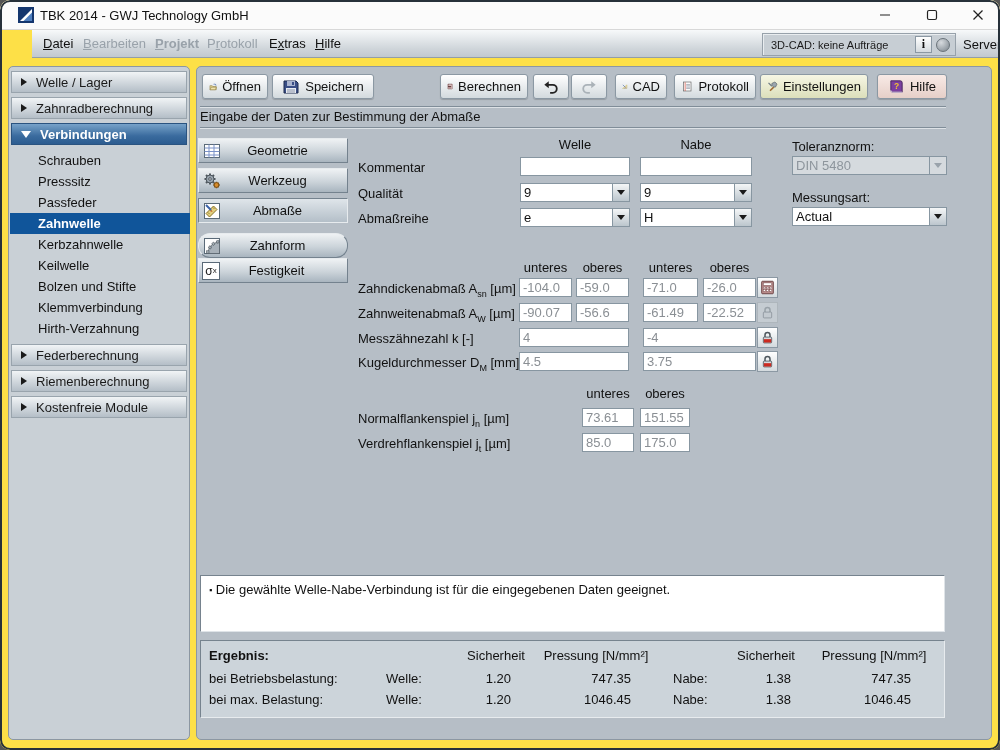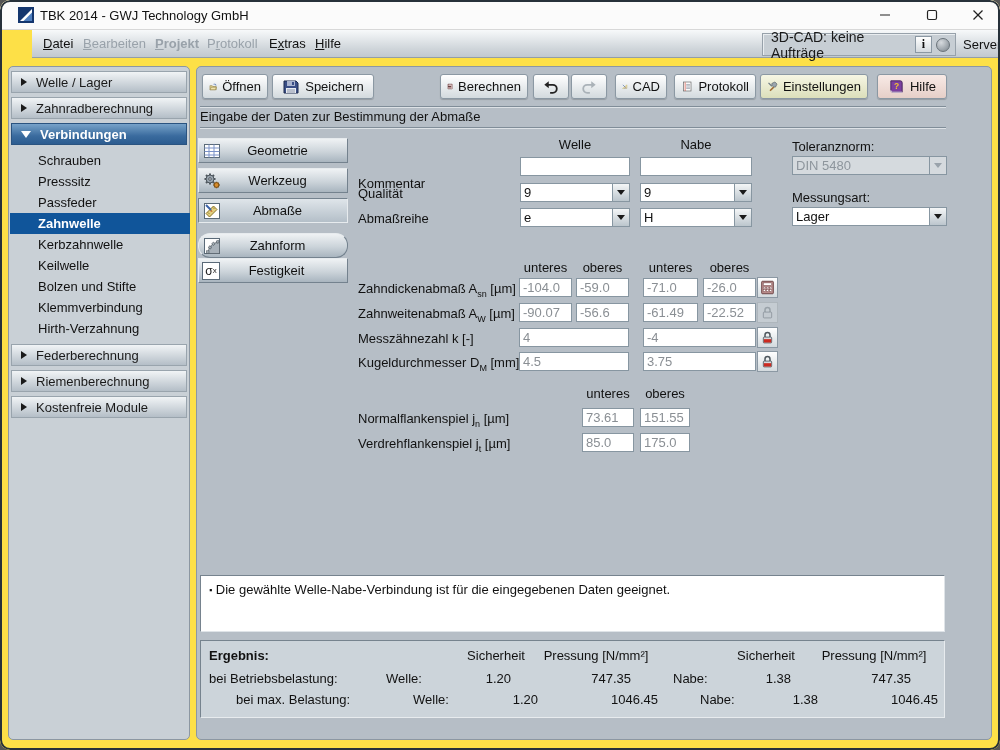--- a/index.html
+++ b/index.html
@@ -12,21 +12,21 @@
   .app-icon{position:absolute;left:18px;top:7px;width:16px;height:16px;}
   .title-text{position:absolute;left:40px;top:8px;font-size:13px;color:#111;}
   .wbtn{position:absolute;top:0;width:44px;height:30px;display:flex;align-items:center;justify-content:center;color:#222;}
 
   
   .menubar{position:absolute;left:0;top:30px;width:100%;height:28px;background:linear-gradient(#f7f9fa,#cfd5da 70%,#c2c9cf);border-bottom:1px solid #939ea7;margin-left:32px;}
   .menu-item{position:absolute;top:0;height:27px;display:flex;align-items:center;padding:0 9px;font-size:13px;color:#111;}
   .menu-item.disabled{color:#99a2aa;}
   .menu-item .mn{text-decoration:underline;}
   .cadbox{position:absolute;left:730px;top:3px;width:194px;height:23px;background:#c7ced4;border:1px solid #97a1aa;box-shadow:inset 1px 1px 0 #e9edf0;display:flex;align-items:center;}
-  .cadbox .txt{font-size:14px;color:#1a1a1a;padding-left:8px;flex:1;}
+  .cadbox .txt{font-size:11px;color:#1a1a1a;padding-left:8px;flex:1;}
   .ibtn{width:17px;height:17px;margin-right:4px;background:linear-gradient(#ffffff,#d4dade);border:1px solid #8b98a3;display:flex;align-items:center;justify-content:center;font-family:"Liberation Serif","DejaVu Serif",serif;font-weight:bold;font-size:12px;color:#111;}
   .led{width:14px;height:14px;border-radius:50%;}
   .led-gray{background:radial-gradient(circle at 35% 30%,#d7dbdf,#969ea5 70%,#7d858c);border:1px solid #6a737a;margin-right:5px;}
   .led-red{position:absolute;left:969px;top:6px;width:16px;height:16px;background:radial-gradient(circle at 35% 30%,#ff9a66,#d2481e 60%,#9e2a0c);border:1px solid #7a2008;}
   .server-label{position:absolute;left:931px;top:7px;font-size:13px;color:#111;}
 
   
   .sidebar{position:absolute;left:8px;top:66px;width:182px;height:674px;background:#c9d0d6;border:1px solid #8c97a2;border-radius:5px;}
   .mainpanel{position:absolute;left:196px;top:66px;width:796px;height:674px;background:#b6bec6;border:1px solid #8c97a2;border-radius:5px;}
 
@@ -364,21 +364,21 @@
     <span class="nb-ic" style="background:#fff;border:1px solid #5a6a78;width:18px;height:18px;margin-left:3px;font-size:12px;color:#222;">
         <span>σ</span>
         <sub style="font-size:8px;">x</sub>
       </span>
     <span class="nb-label">Festigkeit</span>
   </div>
 
   <div class="colhead" style="left:520px;top:137px;width:110px;">Welle</div>
   <div class="colhead" style="left:640px;top:137px;width:112px;">Nabe</div>
 
-  <div class="lbl" style="left:358px;top:160px;margin-top:16px;">Kommentar</div>
+  <div class="lbl" style="left:358px;top:160px;">Kommentar</div>
   <input class="field" style="left: 520px; top: 157px; width: 110px;" value="">
   <input class="field" style="left: 640px; top: 157px; width: 112px;" value="">
 
   <div class="lbl" style="left:358px;top:186px;">Qualität</div>
   <div class="combo" style="left:520px;top:183px;width:110px;">
       <span class="val">9</span>
       <span class="dd"></span>
     </div>
   <div class="combo" style="left:640px;top:183px;width:112px;">
       <span class="val">9</span>
@@ -396,21 +396,21 @@
     </div>
 
   <div class="lbl" style="left:792px;top:139px;">Toleranznorm:</div>
   <div class="combo disabled" style="left:792px;top:156px;width:155px;">
       <span class="val">DIN 5480</span>
       <span class="dd"></span>
     </div>
 
   <div class="lbl" style="left:792px;top:190px;">Messungsart:</div>
   <div class="combo" style="left:792px;top:207px;width:155px;">
-      <span class="val">Lager</span>
+      <span class="val">Actual</span>
       <span class="dd"></span>
     </div>
 
   <div class="colhead" style="left:519px;top:260px;width:53px;">unteres</div>
   <div class="colhead" style="left:576px;top:260px;width:53px;">oberes</div>
   <div class="colhead" style="left:643px;top:260px;width:55px;">unteres</div>
   <div class="colhead" style="left:703px;top:260px;width:53px;">oberes</div>
 
   <div class="lbl" style="left:358px;top:281px;"><span>Zahndickenabmaß A</span><sub>sn</sub><span> [µm]</span></div>
   <div class="field" style="left:519px;top:278px;width:53px;">-104.0</div>
@@ -492,21 +492,21 @@
     </div>
     <div class="rrow" style="top:30px;">
       <span class="r-label">bei Betriebsbelastung:</span>
       <span class="r-who">Welle:</span>
       <span class="r-sich">1.20</span>
       <span class="r-press">747.35</span>
       <span class="r-nwho">Nabe:</span>
       <span class="r-nsich">1.38</span>
       <span class="r-npress">747.35</span>
     </div>
-    <div class="rrow" style="top:51px;margin-left:27px;">
+    <div class="rrow" style="top:51px;">
       <span class="r-label">bei max. Belastung:</span>
       <span class="r-who">Welle:</span>
       <span class="r-sich">1.20</span>
       <span class="r-press">1046.45</span>
       <span class="r-nwho">Nabe:</span>
       <span class="r-nsich">1.38</span>
       <span class="r-npress">1046.45</span>
     </div>
   </div>
 

